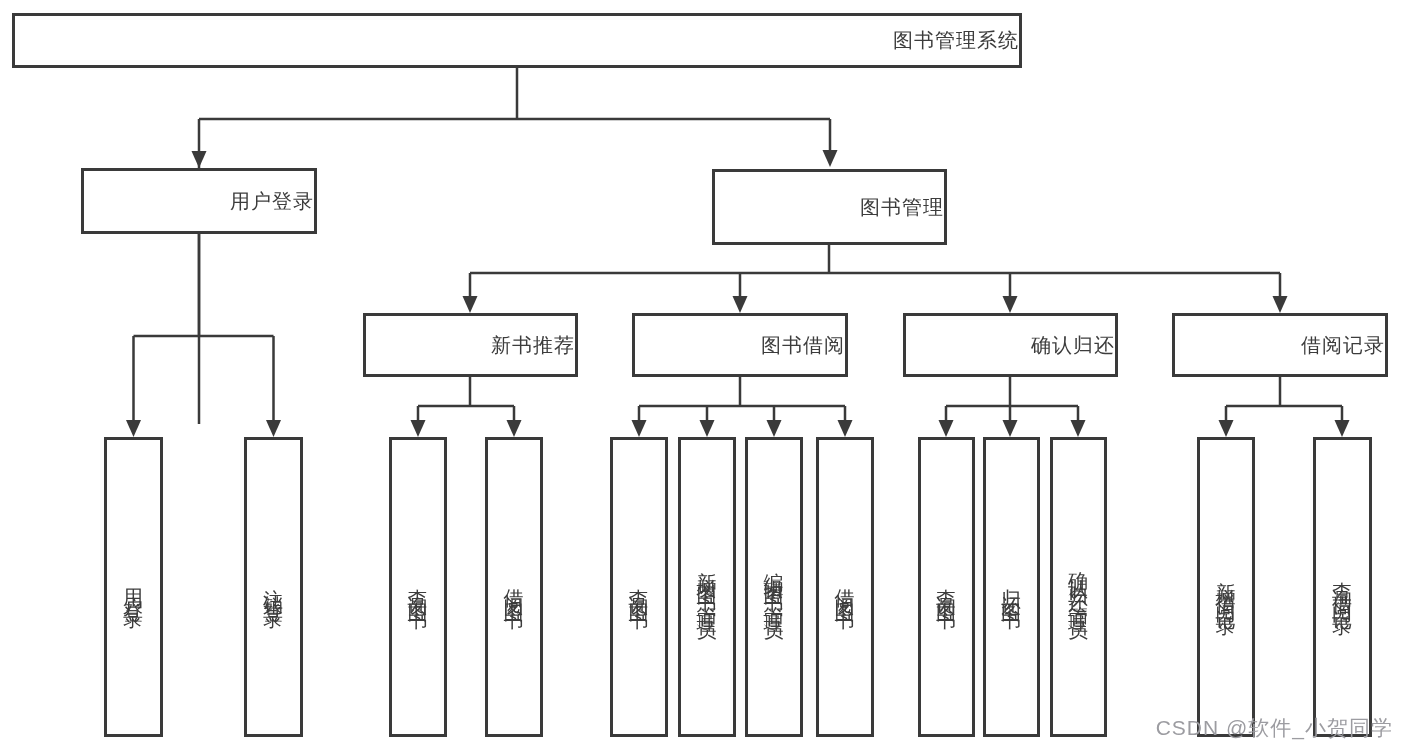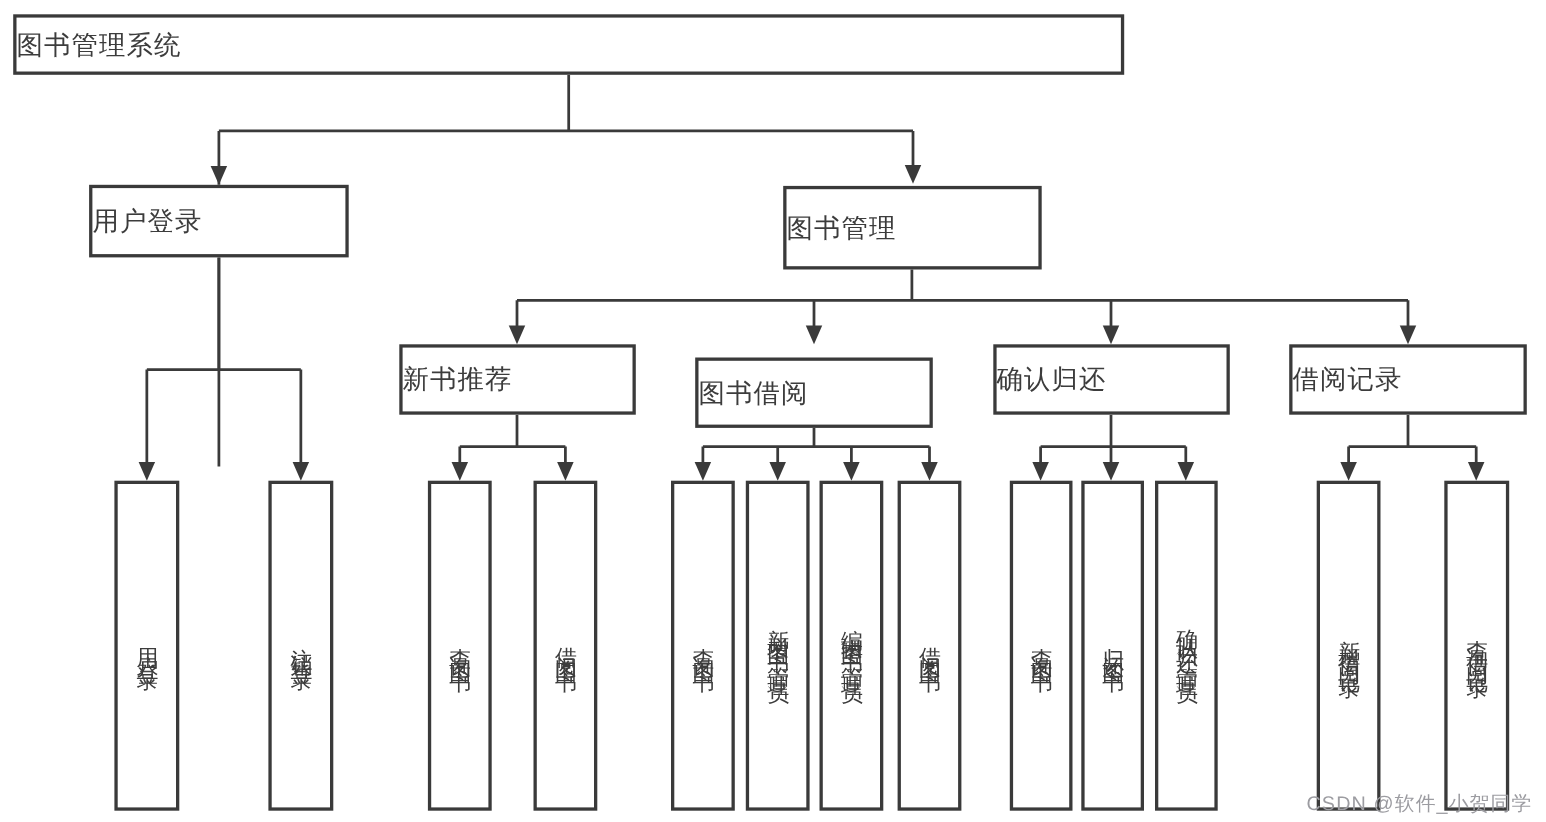--- a/index.html
+++ b/index.html
@@ -4,33 +4,33 @@
 <style>
   html,body{margin:0;padding:0;background:#ffffff;}
   #stage{
     position:relative;width:1405px;height:747px;background:#ffffff;
     font-family:"Liberation Sans","DejaVu Sans",sans-serif;color:#3c3c3c;
     overflow:hidden;
   }
   #wires{position:absolute;left:0;top:0;width:1405px;height:747px;}
   .hbox{
     position:absolute;box-sizing:border-box;border:3px solid #3a3a3a;background:#ffffff;
-    display:flex;align-items:center;justify-content:flex-start;
-    font-size:24px;letter-spacing:1px;white-space:nowrap;
+    display:flex;align-items:center;justify-content:flex-end;
+    font-size:20px;letter-spacing:1px;white-space:nowrap;
   }
   .vbox{
     position:absolute;box-sizing:border-box;border:3px solid #3a3a3a;background:#ffffff;
     top:437px;height:300px;
     display:flex;align-items:center;justify-content:center;
     writing-mode:vertical-rl;
     font-size:20px;letter-spacing:7px;line-height:1;white-space:nowrap;
   }
   .watermark{
     position:absolute;right:12px;bottom:5px;
-    font-size:18px;color:#9c9ca1;letter-spacing:1px;white-space:nowrap;
+    font-size:21px;color:#9c9ca1;letter-spacing:1px;white-space:nowrap;
   }
 </style>
 </head>
 <body>
 
 <div id="stage">
 
   <svg id="wires" viewBox="0 0 1405 747" xmlns="http://www.w3.org/2000/svg">
     <g stroke="#3a3a3a" stroke-width="2.5" fill="none">
 
@@ -85,21 +85,21 @@
   <div class="hbox" style="left:81px;top:168px;width:236px;height:66px;">
     <span>用户登录</span>
   </div>
   <div class="hbox" style="left:712px;top:169px;width:235px;height:76px;">
     <span>图书管理</span>
   </div>
 
   <div class="hbox" style="left:363px;top:313px;width:215px;height:64px;">
     <span>新书推荐</span>
   </div>
-  <div class="hbox" style="left:632px;top:325px;width:216px;height:64px;">
+  <div class="hbox" style="left:632px;top:313px;width:216px;height:64px;">
     <span>图书借阅</span>
   </div>
   <div class="hbox" style="left:903px;top:313px;width:215px;height:64px;">
     <span>确认归还</span>
   </div>
   <div class="hbox" style="left:1172px;top:313px;width:216px;height:64px;">
     <span>借阅记录</span>
   </div>
 
   <div class="vbox" style="left:104px;width:59px;">

